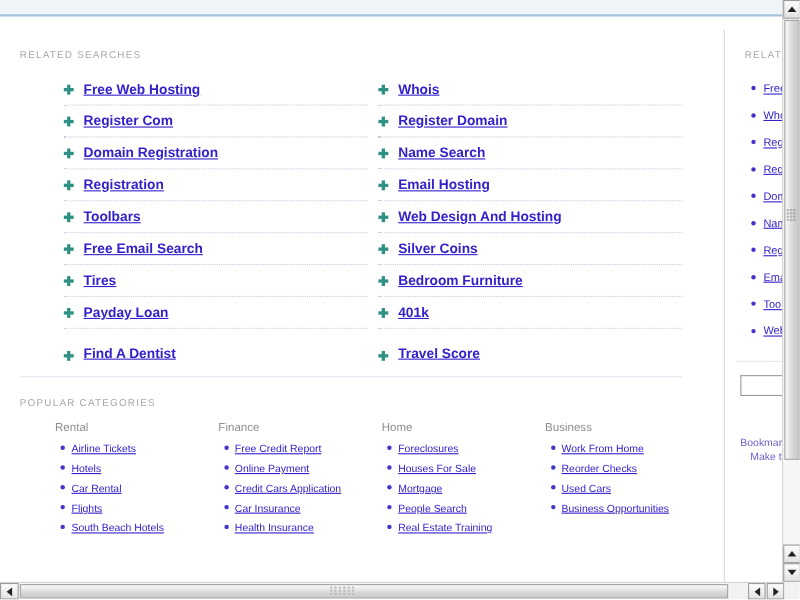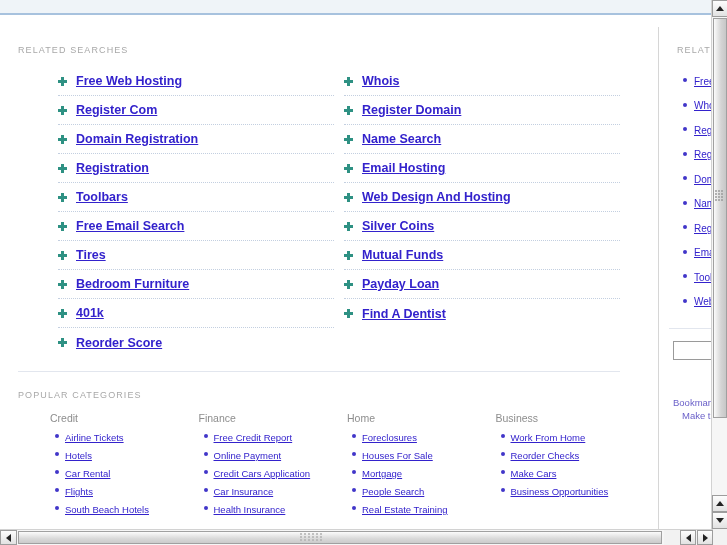--- a/index.html
+++ b/index.html
@@ -82,21 +82,21 @@
     grid-template-columns: 1fr 1fr;
     column-gap: 10px;
   }
   .rs-cell {
     position: relative;
     height: 29px;
     display: flex;
     align-items: center;
     border-bottom: 1px dotted #c3cfe0;
   }
-  .rs-cell.last { border-bottom: none; }
+  .rs-cell.last { border-bottom: none; align-items: flex-end; }
 
   .plus-icon {
     display: inline-block;
     width: 9px; height: 9px;
     position: relative;
     margin-right: 9px;
     flex: 0 0 auto;
   }
   .plus-icon::before,
   .plus-icon::after {
@@ -387,52 +387,48 @@
             <div class="rs-cell">
               <span class="plus-icon"></span>
               <span class="rs-link">Silver Coins</span>
             </div>
             <div class="rs-cell">
               <span class="plus-icon"></span>
               <span class="rs-link">Tires</span>
             </div>
             <div class="rs-cell">
               <span class="plus-icon"></span>
-              <span class="rs-link">Mutual Funds</span>
-            </div>
-            <div class="rs-cell">
-              <span class="plus-icon"></span>
               <span class="rs-link">Bedroom Furniture</span>
             </div>
             <div class="rs-cell">
               <span class="plus-icon"></span>
               <span class="rs-link">Payday Loan</span>
             </div>
             <div class="rs-cell">
               <span class="plus-icon"></span>
               <span class="rs-link">401k</span>
             </div>
             <div class="rs-cell last">
               <span class="plus-icon"></span>
               <span class="rs-link">Find A Dentist</span>
             </div>
             <div class="rs-cell last">
               <span class="plus-icon"></span>
-              <span class="rs-link">Reorder Score</span>
+              <span class="rs-link">Travel Score</span>
             </div>
           </div>
 
         <div class="sec-divider"></div>
 
         <div class="section-label">POPULAR CATEGORIES</div>
 
         <div class="cats-wrap">
 
         <div>
-              <div class="cat-title">Credit</div>
+              <div class="cat-title">Rental</div>
               <ul class="cat-list">
                 <li><span class="dot"></span><span class="cat-link">Airline Tickets</span></li>
                 <li><span class="dot"></span><span class="cat-link">Hotels</span></li>
                 <li><span class="dot"></span><span class="cat-link">Car Rental</span></li>
                 <li><span class="dot"></span><span class="cat-link">Flights</span></li>
                 <li><span class="dot"></span><span class="cat-link">South Beach Hotels</span></li>
               </ul>
             </div>
             <div>
               <div class="cat-title">Finance</div>
@@ -452,21 +448,21 @@
                 <li><span class="dot"></span><span class="cat-link">Mortgage</span></li>
                 <li><span class="dot"></span><span class="cat-link">People Search</span></li>
                 <li><span class="dot"></span><span class="cat-link">Real Estate Training</span></li>
               </ul>
             </div>
             <div>
               <div class="cat-title">Business</div>
               <ul class="cat-list">
                 <li><span class="dot"></span><span class="cat-link">Work From Home</span></li>
                 <li><span class="dot"></span><span class="cat-link">Reorder Checks</span></li>
-                <li><span class="dot"></span><span class="cat-link">Make Cars</span></li>
+                <li><span class="dot"></span><span class="cat-link">Used Cars</span></li>
                 <li><span class="dot"></span><span class="cat-link">Business Opportunities</span></li>
               </ul>
             </div>
           </div>
 
       </div>
 
       <div class="side-col">
 
         <div class="section-label">RELATED</div>

